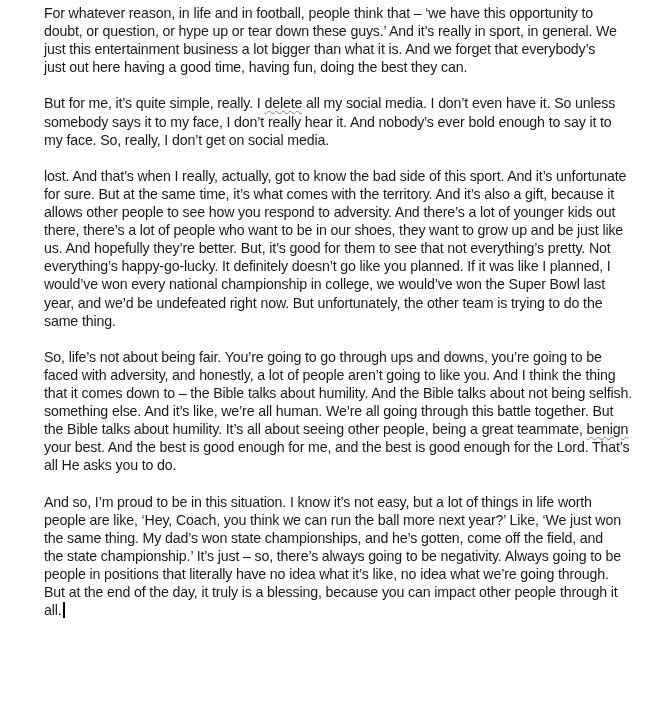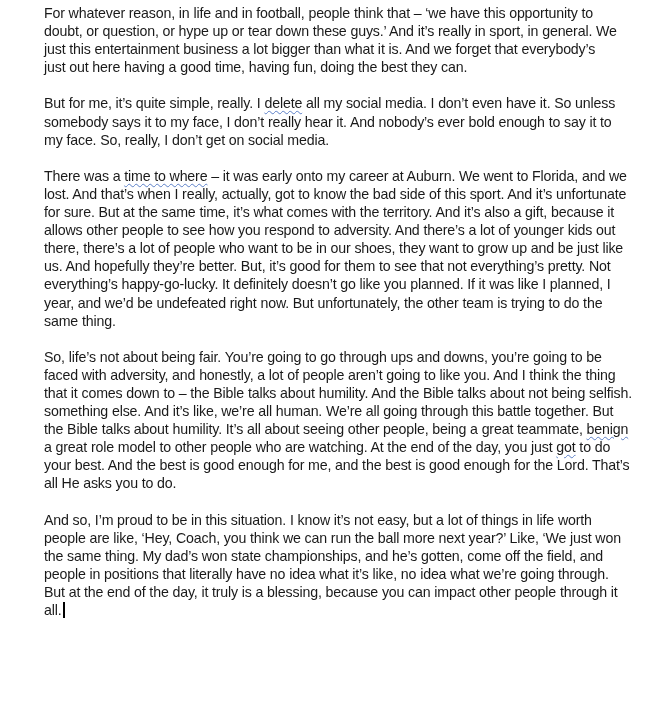--- a/index.html
+++ b/index.html
@@ -34,44 +34,44 @@
     <span class="line">just out here having a good time, having fun, doing the best they can.</span>
   </p>
 
   <p class="para">
     <span class="line"><span>But for me, it’s quite simple, really. I </span><span class="sq">delete</span><span> all my social media. I don’t even have it. So unless</span></span>
     <span class="line">somebody says it to my face, I don’t really hear it. And nobody’s ever bold enough to say it to</span>
     <span class="line">my face. So, really, I don’t get on social media.</span>
   </p>
 
   <p class="para">
-    <span class="line"><span>There was a </span><span class="sq">time to where</span><span> – it was early onto my career at Auburn. We went to Florida, and we</span></span>
     <span class="line">lost. And that’s when I really, actually, got to know the bad side of this sport. And it’s unfortunate</span>
     <span class="line">for sure. But at the same time, it’s what comes with the territory. And it’s also a gift, because it</span>
     <span class="line">allows other people to see how you respond to adversity. And there’s a lot of younger kids out</span>
     <span class="line">there, there’s a lot of people who want to be in our shoes, they want to grow up and be just like</span>
     <span class="line">us. And hopefully they’re better. But, it’s good for them to see that not everything’s pretty. Not</span>
     <span class="line">everything’s happy-go-lucky. It definitely doesn’t go like you planned. If it was like I planned, I</span>
+    <span class="line">would’ve won every national championship in college, we would’ve won the Super Bowl last</span>
     <span class="line">year, and we’d be undefeated right now. But unfortunately, the other team is trying to do the</span>
     <span class="line">same thing.</span>
   </p>
 
   <p class="para">
     <span class="line">So, life’s not about being fair. You’re going to go through ups and downs, you’re going to be</span>
     <span class="line">faced with adversity, and honestly, a lot of people aren’t going to like you. And I think the thing</span>
     <span class="line">that it comes down to – the Bible talks about humility. And the Bible talks about not being selfish.</span>
     <span class="line">something else. And it’s like, we’re all human. We’re all going through this battle together. But</span>
     <span class="line"><span>the Bible talks about humility. It’s all about seeing other people, being a great teammate, </span><span class="sq">benign</span></span>
-    <span class="line"><span>a great role model to other people who are watching. At the end of the day, you just </span><span class="sq">got</span><span> to do</span></span>
     <span class="line">your best. And the best is good enough for me, and the best is good enough for the Lord. That’s</span>
     <span class="line">all He asks you to do.</span>
   </p>
 
   <p class="para">
     <span class="line">And so, I’m proud to be in this situation. I know it’s not easy, but a lot of things in life worth</span>
     <span class="line">people are like, ‘Hey, Coach, you think we can run the ball more next year?’ Like, ‘We just won</span>
     <span class="line">the same thing. My dad’s won state championships, and he’s gotten, come off the field, and</span>
+    <span class="line">the state championship.’ It’s just – so, there’s always going to be negativity. Always going to be</span>
     <span class="line">people in positions that literally have no idea what it’s like, no idea what we’re going through.</span>
     <span class="line">But at the end of the day, it truly is a blessing, because you can impact other people through it</span>
     <span class="line"><span>all.</span><span class="caret"></span></span>
   </p>
 
 </div>
 
 </body></html>

